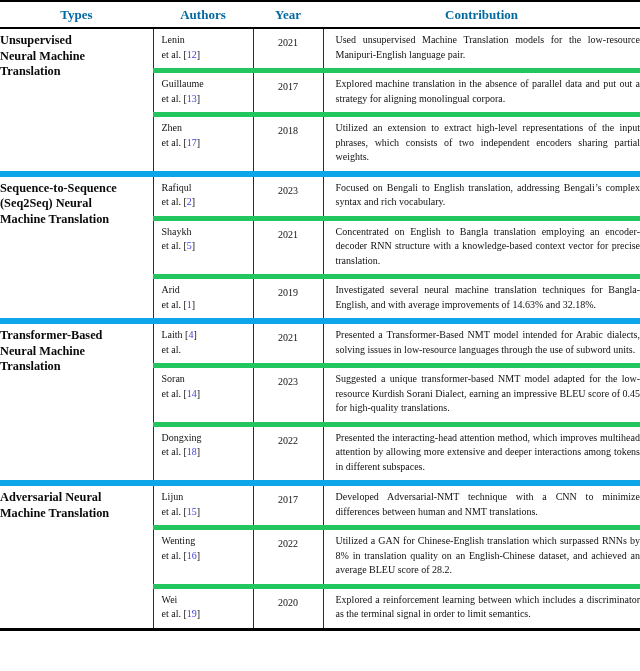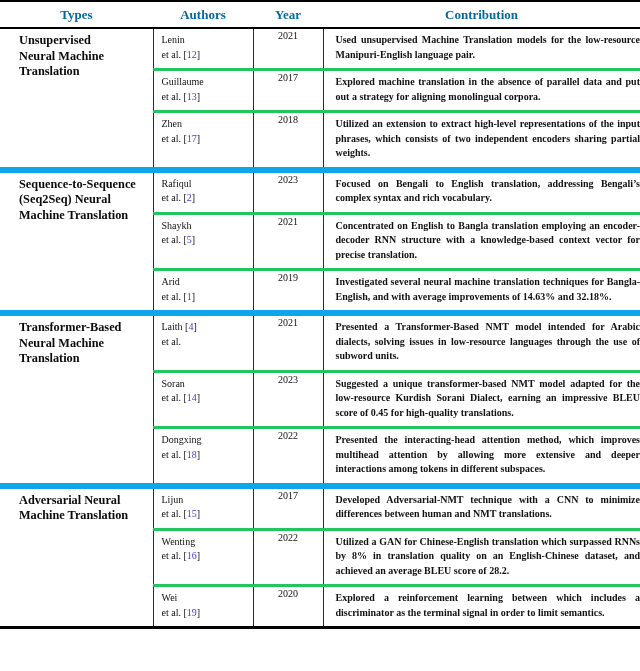--- a/index.html
+++ b/index.html
@@ -35,43 +35,42 @@
     border-bottom: 2px solid #000;
     color: #0369a1;
   }
 
   td { vertical-align: top; font-size: 10px; line-height: 14.5px; }
 
   td.type-cell {
     font-weight: bold;
     font-size: 12.3px;
     line-height: 15.5px;
-    padding: 4px 2px 4px 19px;
+    padding: 4px 2px 4px 0;
     color: #0a0a0a;
   }
   .type-line { white-space: nowrap; }
 
   td.author-cell, td.year-cell, td.contrib-cell {
     border-left: 1px solid #2b2b2b;
   }
   td.author-cell { padding: 4px 4px 4px 8px; }
   .author-line { white-space: nowrap; }
 
-  td.year-cell { text-align: center; padding: 0 2px 4px 2px; }
+  td.year-cell { text-align: center; padding: 7px 2px 4px 2px; }
 
   td.contrib-cell {
     text-align: justify;
     padding: 4px 0 6px 12px;
     hyphens: auto;
-    font-weight: bold;
     -webkit-hyphens: auto;
   }
 
   
-  td.sep-top { border-top: 3px solid #22c55e; }
+  td.sep-top { border-top: 5px solid #22c55e; }
   
   td.group-top { border-top: 6px solid #0ea5e9; }
 
   .cite-num { color: var(--cite, #4040d5); font-family: Liberation Serif, serif; }
   .cite-wrap { cursor: pointer; }
 </style>
 </head>
 <body>
 
 <table class="review-table">

